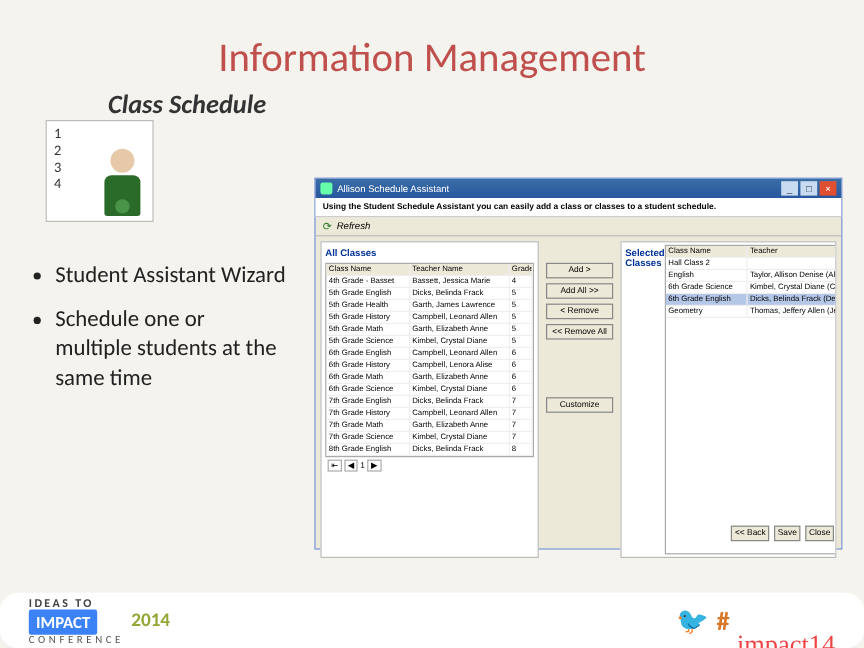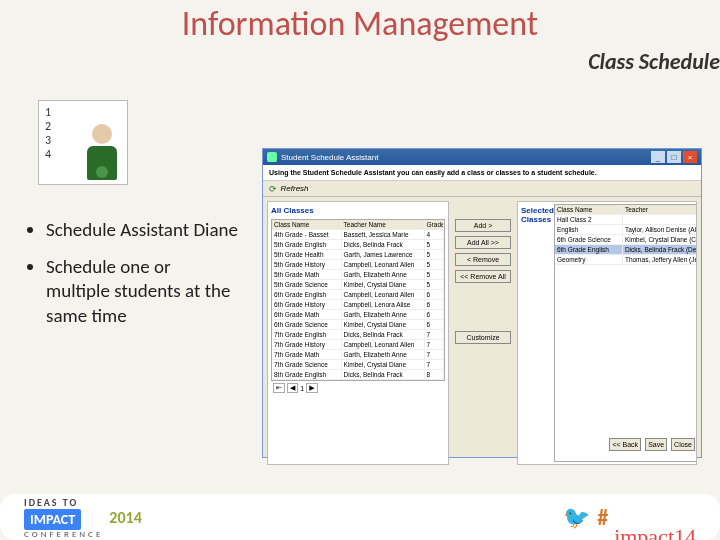--- a/index.html
+++ b/index.html
@@ -1,19 +1,19 @@
 <!DOCTYPE html>
 <html><head>
 <meta charset="utf-8">
 <style>
 * { box-sizing: border-box; margin: 0; padding: 0; }
 body { width: 720px; height: 540px; background: #f5f3ee; font-family: Calibri, Arial, sans-serif; position: relative; overflow: hidden; }
 .slide { width: 100%; height: 100%; position: relative; }
-.title { color: #c0504d; font-size: 34px; font-weight: 400; text-align: center; padding-top: 3px; }
-.subtitle { color: #333; font-size: 22px; font-style: italic; font-weight: 700; text-align: right; margin-top: 4px; margin-left: 90px; }
+.title { color: #c0504d; font-size: 34px; font-weight: 400; text-align: center; padding-top: 28px; }
+.subtitle { color: #333; font-size: 22px; font-style: italic; font-weight: 700; text-align: left; margin-top: 4px; margin-left: 90px; }
 .icon-clip { position: absolute; left: 38px; top: 100px; width: 90px; height: 85px; border: 1px solid #bbb; background: #fff; }
 .icon-clip .numbers { position: absolute; left: 6px; top: 4px; font-size: 12px; line-height: 14px; color: #333; }
 .icon-clip .avatar { position: absolute; right: 6px; bottom: 4px; width: 38px; height: 56px; }
 .icon-clip .avatar .head { width: 20px; height: 20px; background: #e6c9a8; border-radius: 50%; margin: 0 auto; }
 .icon-clip .avatar .body { width: 30px; height: 34px; background: #2a6b2a; border-radius: 6px 6px 2px 2px; margin: 2px auto 0; position: relative; }
 .icon-clip .avatar .body::after { content:""; position:absolute; bottom:2px; left:50%; transform:translateX(-50%); width:12px; height:12px; background:#4a944a; border-radius:50%; }
 .bullets { position: absolute; left: 28px; top: 218px; width: 210px; font-size: 19px; line-height: 1.3; color: #222; }
 .bullets li { margin-bottom: 12px; list-style: disc; margin-left: 18px; }
 .app-window { position: absolute; left: 262px; top: 148px; width: 440px; height: 310px; background: #ece9d8; border: 1px solid #7a96df; font-size: 8px; font-family: Tahoma, Arial, sans-serif; }
 .titlebar { height: 16px; background: linear-gradient(#3a6ea5,#2757a0); display: flex; align-items: center; padding: 0 4px; color: #fff; }
@@ -72,28 +72,28 @@
 
 <div class="icon-clip">
   <div class="numbers">1<br>2<br>3<br>4</div>
   <div class="avatar">
         <div class="head"></div>
         <div class="body"></div>
       </div>
 </div>
 
 <ul class="bullets">
-  <li>Schedule Assistant Diane</li>
+  <li>Student Assistant Wizard</li>
   <li>Schedule one or multiple students at the same time</li>
 </ul>
 
 <div class="app-window">
   <div class="titlebar">
     <div class="appicon"></div>
-    <div class="wt">Student Schedule Assistant</div>
+    <div class="wt">Allison Schedule Assistant</div>
     <div class="tbtn">_</div>
     <div class="tbtn">□</div>
     <div class="tbtn close">×</div>
   </div>
   <div class="intro">Using the Student Schedule Assistant you can easily add a class or classes to a student schedule.</div>
   <div class="toolbar">
     <span class="refresh-icon">⟳</span>
     <span class="refresh-label">Refresh</span>
   </div>
   <div class="panels">

